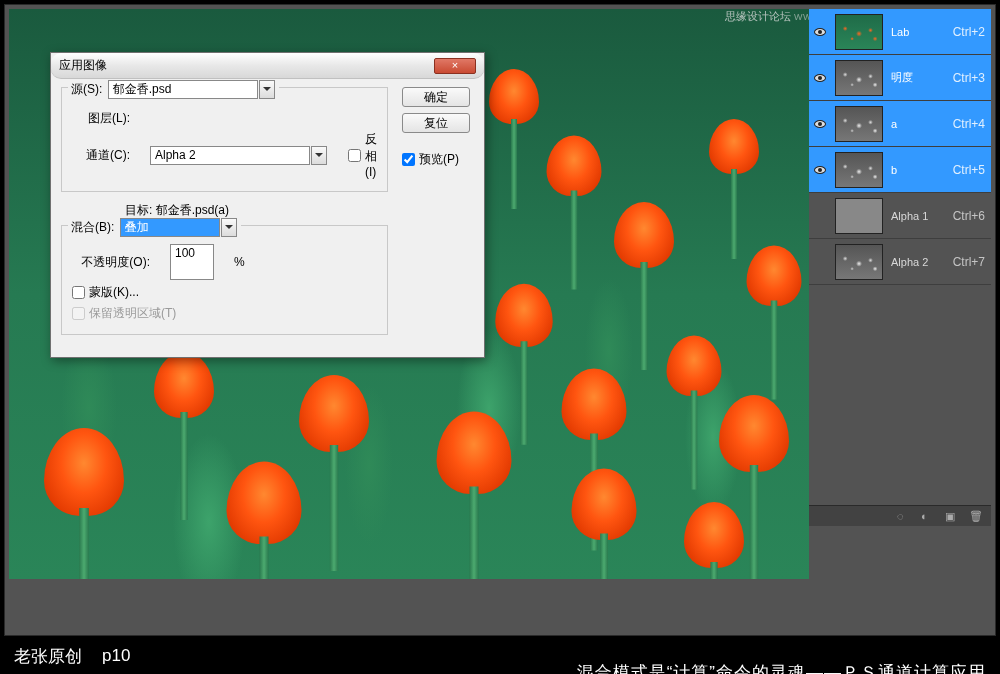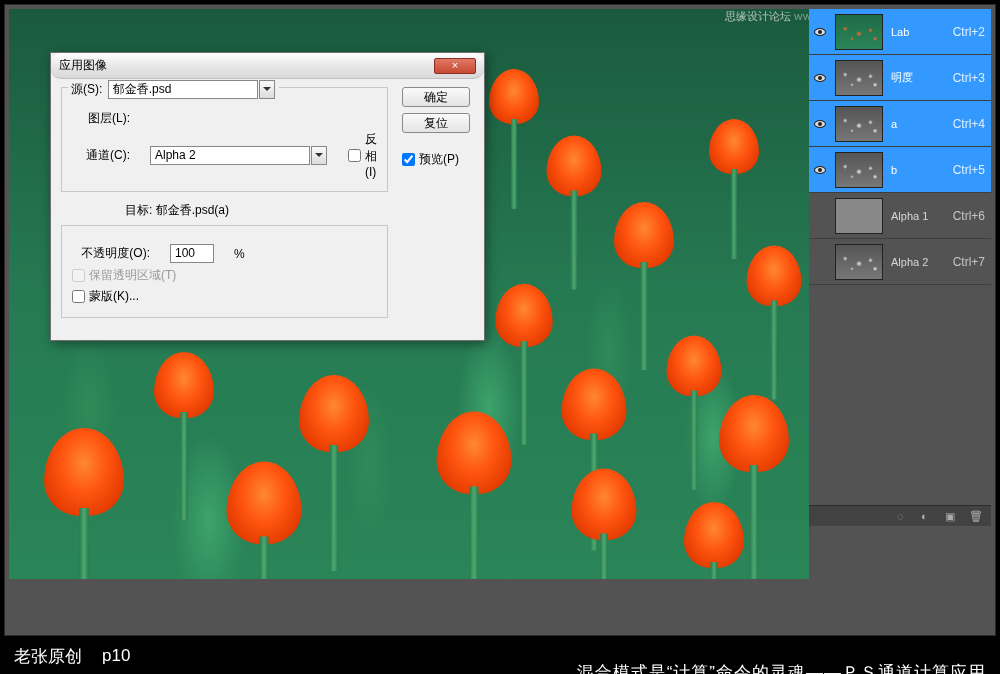--- a/index.html
+++ b/index.html
@@ -37,21 +37,21 @@
 .row { display: flex; align-items: center; margin: 4px 0; gap: 20px; }
 .row label { min-width: 58px; text-align: right; }
 .combo { flex: 1; height: 19px; background: #fff; border: 1px solid #888; padding: 1px 4px; display: flex; align-items: center; position: relative; }
 .combo.sel { background: #3399ff; color: #fff; }
 .combo-arrow { position: absolute; right: -18px; top: -1px; width: 16px; height: 19px; background: linear-gradient(#fafafa,#dcdcdc); border: 1px solid #888; display: flex; align-items: center; justify-content: center; }
 .combo-arrow::after { content: ""; border: 4px solid transparent; border-top-color: #333; margin-top: 3px; }
 .combo-wrap { display: flex; flex: 1; margin-right: 18px; }
 .chk { display: flex; align-items: center; gap: 4px; }
 .chk input { width: 13px; height: 13px; }
 .static { margin-left: 64px; padding: 2px 0 6px; }
-.num-input { width: 44px; height: 19px; background: #fff; border: 1px solid #888; padding: 1px 4px; text-align: left; }
+.num-input { width: 44px; height: 36px; background: #fff; border: 1px solid #888; padding: 1px 4px; text-align: left; }
 .disabled { color: #9a9a9a; }
 
 
 .right-panel { position: absolute; right: 4px; top: 4px; width: 182px; background: #535353; color: #d8d8d8; font-size: 11px; }
 .tabs { display: flex; background: #3a3a3a; height: 22px; align-items: flex-end; padding-left: 2px; }
 .tab { padding: 3px 8px; background: #3a3a3a; color: #bbb; font-size: 11px; cursor: pointer; }
 .tab.active { background: #535353; color: #e8e8e8; }
 .tab-menu { margin-left: auto; padding: 0 6px; display: flex; gap: 6px; align-items: center; }
 .ch-list { }
 .ch-row { display: flex; align-items: center; height: 46px; border-bottom: 1px solid #3e3e3e; padding: 0 6px 0 2px; }
@@ -159,32 +159,43 @@
                 <span>反相(I)</span>
             </div>
           </div>
         </div>
 
         <div class="static">
           <span>目标:</span> <span>郁金香.psd(a)</span>
         </div>
 
         <div class="grp" style="padding-top:14px">
+          <span class="grp-label">
+            <span>混合(B):</span>
+            <span style="display:inline-block;vertical-align:middle;margin-left:2px">
+              <span class="combo-wrap" style="width:100px;display:inline-flex">
+                <span class="combo sel">
+                  <span>叠加</span>
+                  <span class="combo-arrow"></span>
+                </span>
+              </span>
+            </span>
+          </span>
           <div class="row">
             <label style="min-width:78px">不透明度(O):</label>
             <div class="num-input">100</div>
             <span>%</span>
           </div>
+          <div class="row chk">
+            <input type="checkbox" style="">
+              <span>蒙版(K)...</span>
+          </div>
           <div class="row chk disabled">
             <input type="checkbox" disabled="" style="">
               <span>保留透明区域(T)</span>
-          </div>
-          <div class="row chk">
-            <input type="checkbox" style="">
-              <span>蒙版(K)...</span>
           </div>
         </div>
       </div>
 
       <div class="dlg-right">
         <button class="dlg-btn">确定</button>
         <button class="dlg-btn">复位</button>
         <div style="height:6px"></div>
         <div class="chk">
           <input type="checkbox" checked="" style="">

